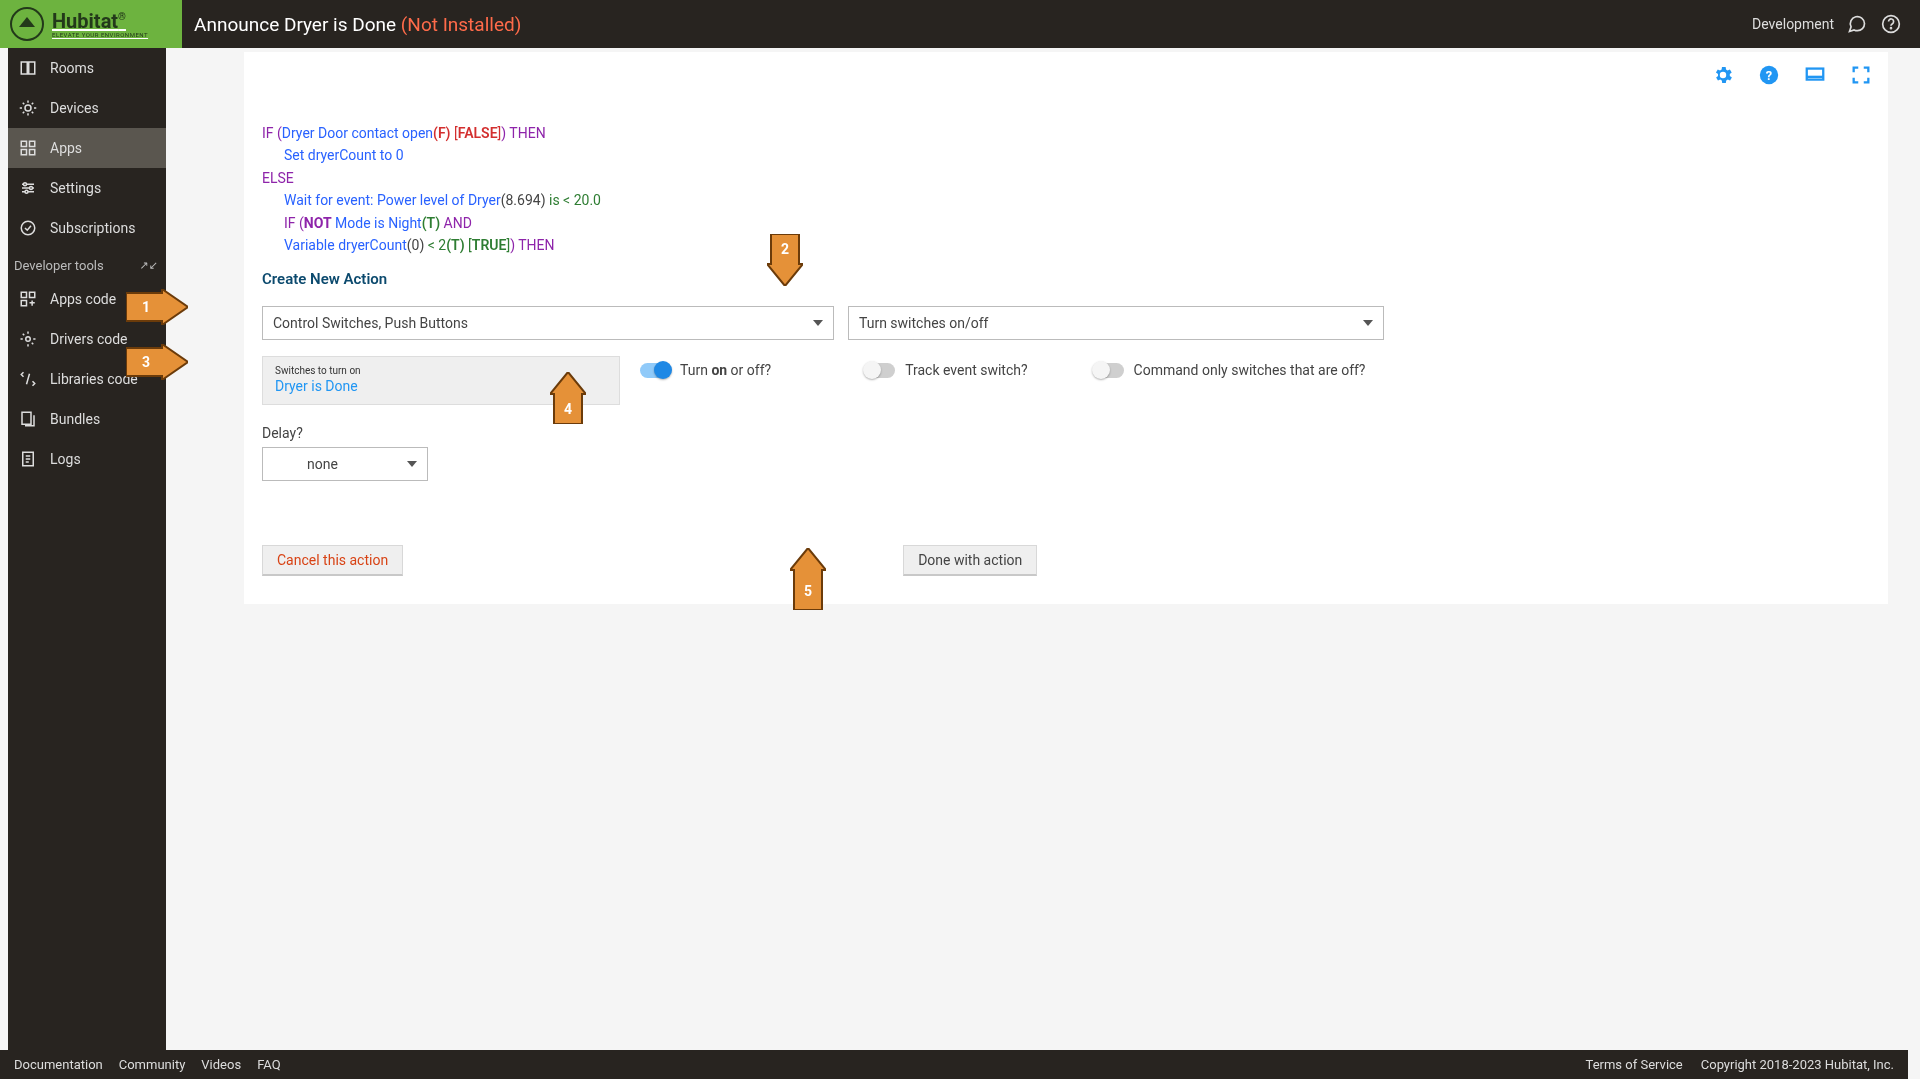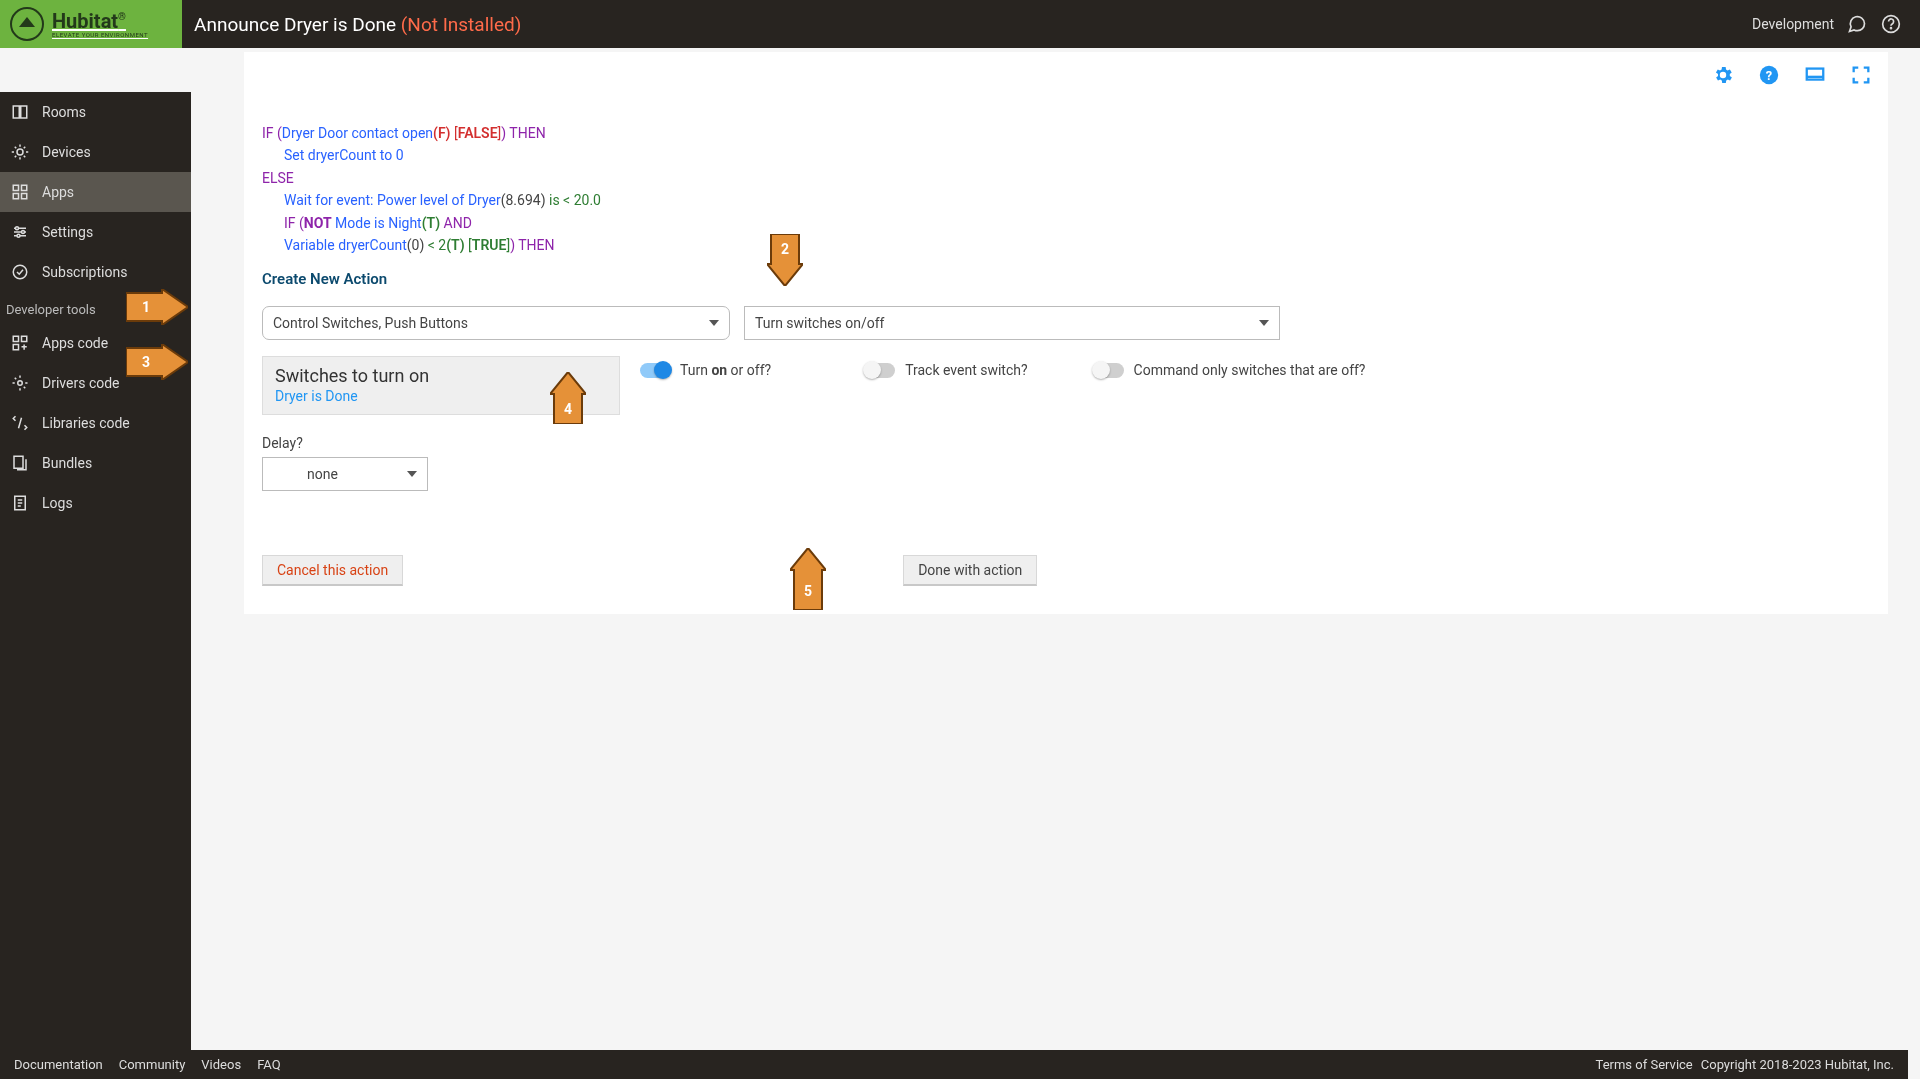--- a/index.html
+++ b/index.html
@@ -11,21 +11,21 @@
 .logo-circle { width: 34px; height: 34px; border: 2px solid #23391a; border-radius: 50%; display: flex; align-items: center; justify-content: center; margin-right: 8px; }
 .logo-house { width: 0; height: 0; border-left: 8px solid transparent; border-right: 8px solid transparent; border-bottom: 10px solid #23391a; position: relative; top: -2px; }
 .logo-text { font-size: 20px; font-weight: 700; color: #23391a; line-height: 1; }
 .logo-sub  { font-size: 6px; color: #23391a; letter-spacing: 0.5px; }
 .page-title { margin-left: 12px; font-size: 19px; font-weight: 400; }
 .page-status { color: #ff6b4a; text-align: right; }
 .header-right { margin-left: auto; display: flex; align-items: center; gap: 12px; padding-right: 18px; font-size: 14px; color: #ddd; }
 .hdr-icon { width: 22px; height: 22px; display:flex; align-items:center; justify-content:center; }
 
 
-.sidebar { position: absolute; top: 48px; left: 0; bottom: 29px; width: 191px; background: #282420; color: #ddd; margin-top: 44px; }
+.sidebar { position: absolute; top: 48px; left: 8px; bottom: 29px; width: 158px; background: #282420; color: #ddd; }
 .nav-item { display: flex; align-items: center; height: 40px; padding-left: 10px; gap: 12px; font-size: 14px; cursor: pointer; }
 .nav-item.active { background: #5a564f; }
 .nav-icon { width: 20px; height: 20px; display:flex; align-items:center; justify-content:center; fill:#ddd; stroke:#ddd; }
 .dev-tools-hdr { display:flex; align-items:center; justify-content:space-between; padding: 10px 8px 6px 6px; font-size: 13px; color:#bbb; }
 .collapse-ic { font-size: 11px; }
 
 
 .main { position: absolute; top: 48px; left: 182px; right: 0; bottom: 29px; padding: 4px 32px 0 62px; }
 .card { background: #fff; min-height: 540px; padding: 14px 18px 28px 18px; position: relative; }
 .card-tools { position: absolute; top: 12px; right: 16px; display: flex; gap: 24px; }
@@ -41,28 +41,28 @@
 .bool-tb { color: #2e7d32; }
 .op   { color: #2e7d32; }
 .not  { color: #8e24aa; font-weight: 700; }
 .ind1 { padding-left: 22px; }
 
 .section-title { font-size: 15px; font-weight: 600; margin-top: 14px; margin-bottom: 18px; color:#0c4a6e; }
 
 
 .row { display: flex; gap: 14px; align-items: center; }
 .select { height: 34px; border: 1px solid #bbb; background: #fff; display:flex; align-items:center; justify-content:space-between; padding: 0 10px; font-size: 14px; color:#444; cursor:pointer; }
-.select.wide-a { width: 468px; border-radius: 7px; }
+.select.wide-a { width: 572px; }
 .select.wide-b { width: 536px; }
 .caret { width:0; height:0; border-left:5px solid transparent; border-right:5px solid transparent; border-top:6px solid #555; }
 
 
 .row2 { display:flex; align-items:flex-start; gap: 20px; margin-top: 16px; }
 .panel { width: 358px; background:#efefef; border:1px solid #ddd; padding: 8px 12px 10px; }
-.panel-title { font-size: 18px; color:#333; }
+.panel-title { font-size: 10px; color:#333; }
 .panel-link  { font-size: 14px; color:#2196f3; margin-top:2px; }
 
 .toggle-group { display:flex; align-items:center; gap: 10px; margin-top: 6px; }
 .toggle { width: 30px; height: 15px; border-radius: 8px; position: relative; }
 .toggle .knob { width: 18px; height: 18px; border-radius: 50%; position: absolute; top: -2px; box-shadow: 0 1px 2px rgba(0,0,0,.3); }
 .toggle.on  { background:#90caf9; }
 .toggle.on .knob { right: -2px; background:#1e88e5; }
 .toggle.off { background:#cfcfcf; }
 .toggle.off .knob { left: -2px; background:#f5f5f5; }
 .tg-label { font-size: 14px; color:#444; }
@@ -79,21 +79,21 @@
 .btn.cancel { color:#d84315; }
 .btn.done   { color:#444; }
 
 
 .arrow { position: absolute; pointer-events: none; }
 .arrow svg { display:block; }
 
 
 .footer { position:absolute; bottom:0; left:0; right:12px; height:29px; background:#282420; color:#ddd; font-size:13px; display:flex; align-items:center; padding:0 14px; }
 .footer a, .footer span { color:#ddd; margin-right: 16px; }
-.footer .right { margin-left:auto; display:flex; gap:8px; }
+.footer .right { margin-left:auto; display:flex; gap:18px; }
 .footer .right span { margin-right: 0; }
 </style>
 </head>
 <body>
 
 <div class="header">
   <div class="logo-box">
     <div class="logo-circle">
         <div class="logo-house"></div>
       </div>

